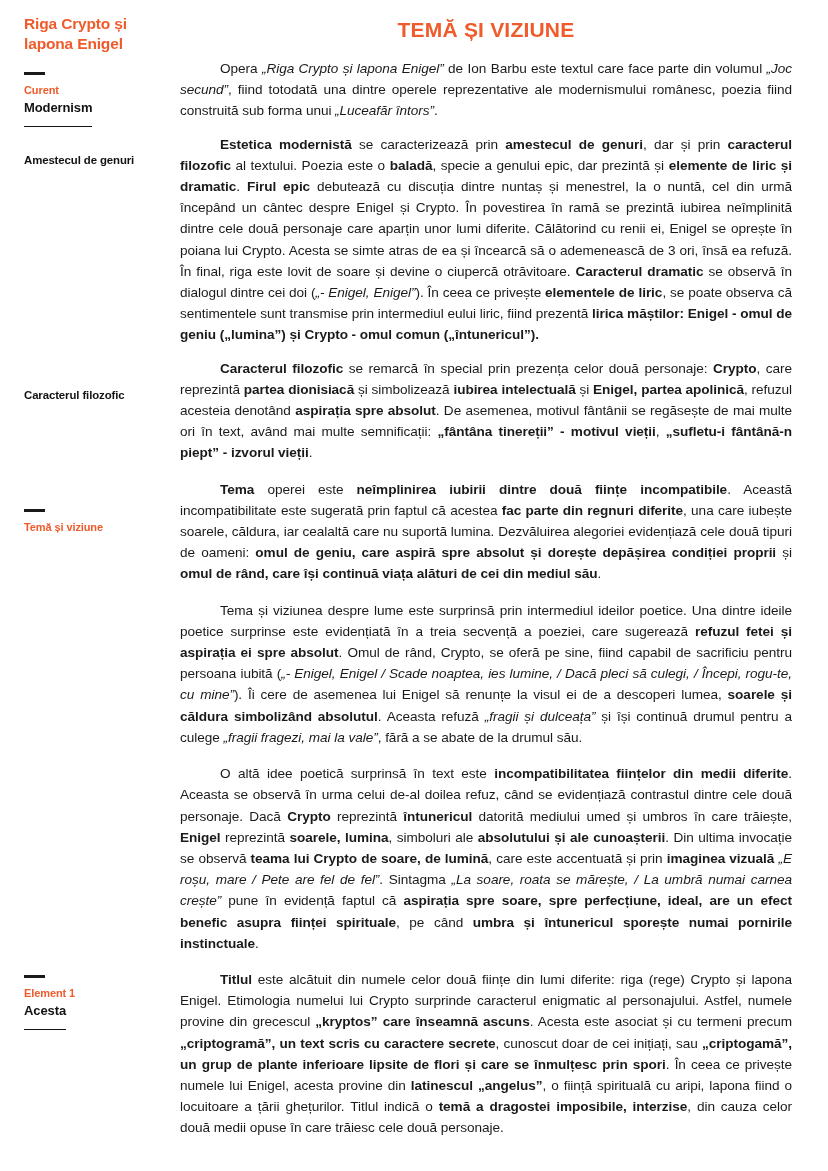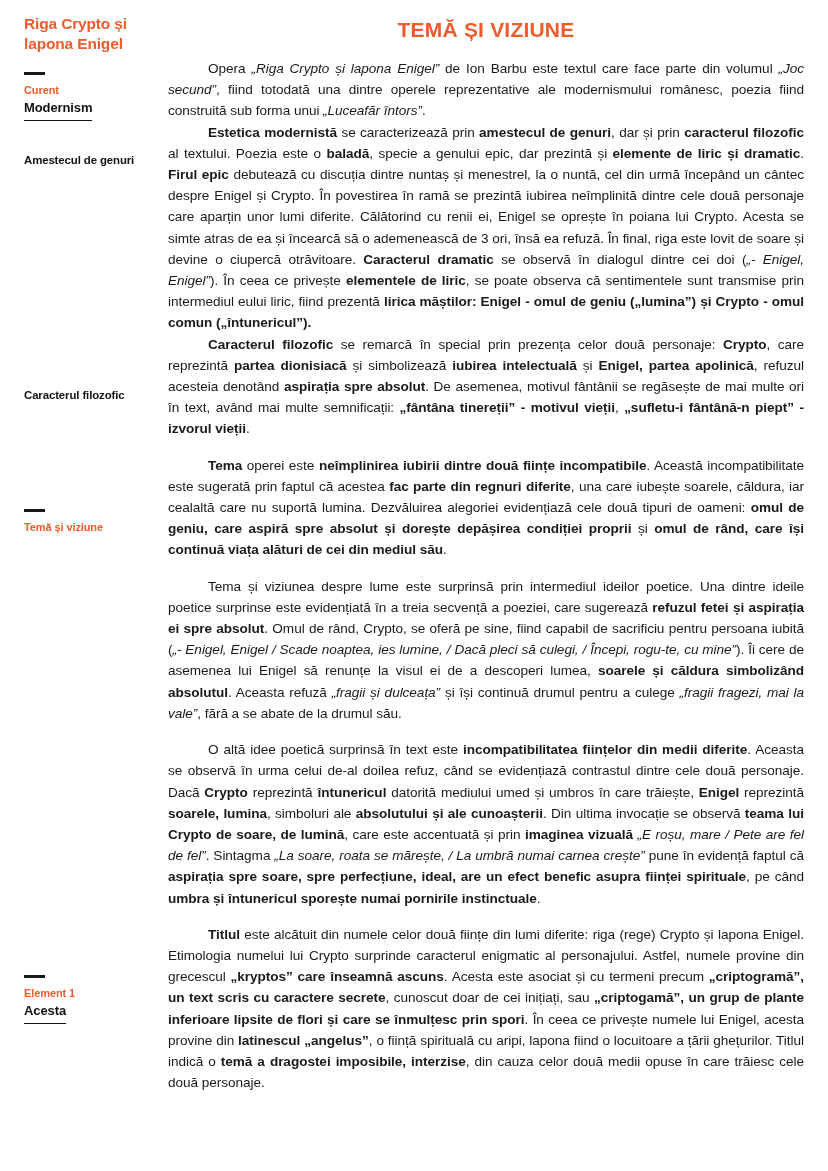--- a/index.html
+++ b/index.html
@@ -66,21 +66,21 @@
   .side-sub {
     color: #121212;
     font-size: 13px;
     font-weight: bold;
     line-height: 1.42;
     letter-spacing: -0.1px;
     margin: 0;
   }
   .side-sub span.u {
     border-bottom: 1.6px solid #121212;
-    padding-bottom: 5px;
+    padding-bottom: 11px;
     box-decoration-break: clone;
     text-align: right;
     -webkit-box-decoration-break: clone;
   }
   .side-plain {
     position: absolute;
     left: 24px;
     width: 142px;
     color: #121212;
     font-size: 11.4px;
@@ -101,21 +101,21 @@
   }
   .main-title {
     color: #ef5b2b;
     font-size: 21px;
     font-weight: bold;
     text-align: center;
     letter-spacing: 0.2px;
     margin: 0 0 16px 0;
   }
   p.body {
-    margin: 0;
+    margin: 12px;
     font-size: 13.6px;
     line-height: 1.56;
     text-align: justify;
     text-justify: inter-word;
     text-indent: 40px;
     color: #1a1a1a;
     letter-spacing: -0.05px;
   }
   p.body.gap {
     margin-top: 15px;

